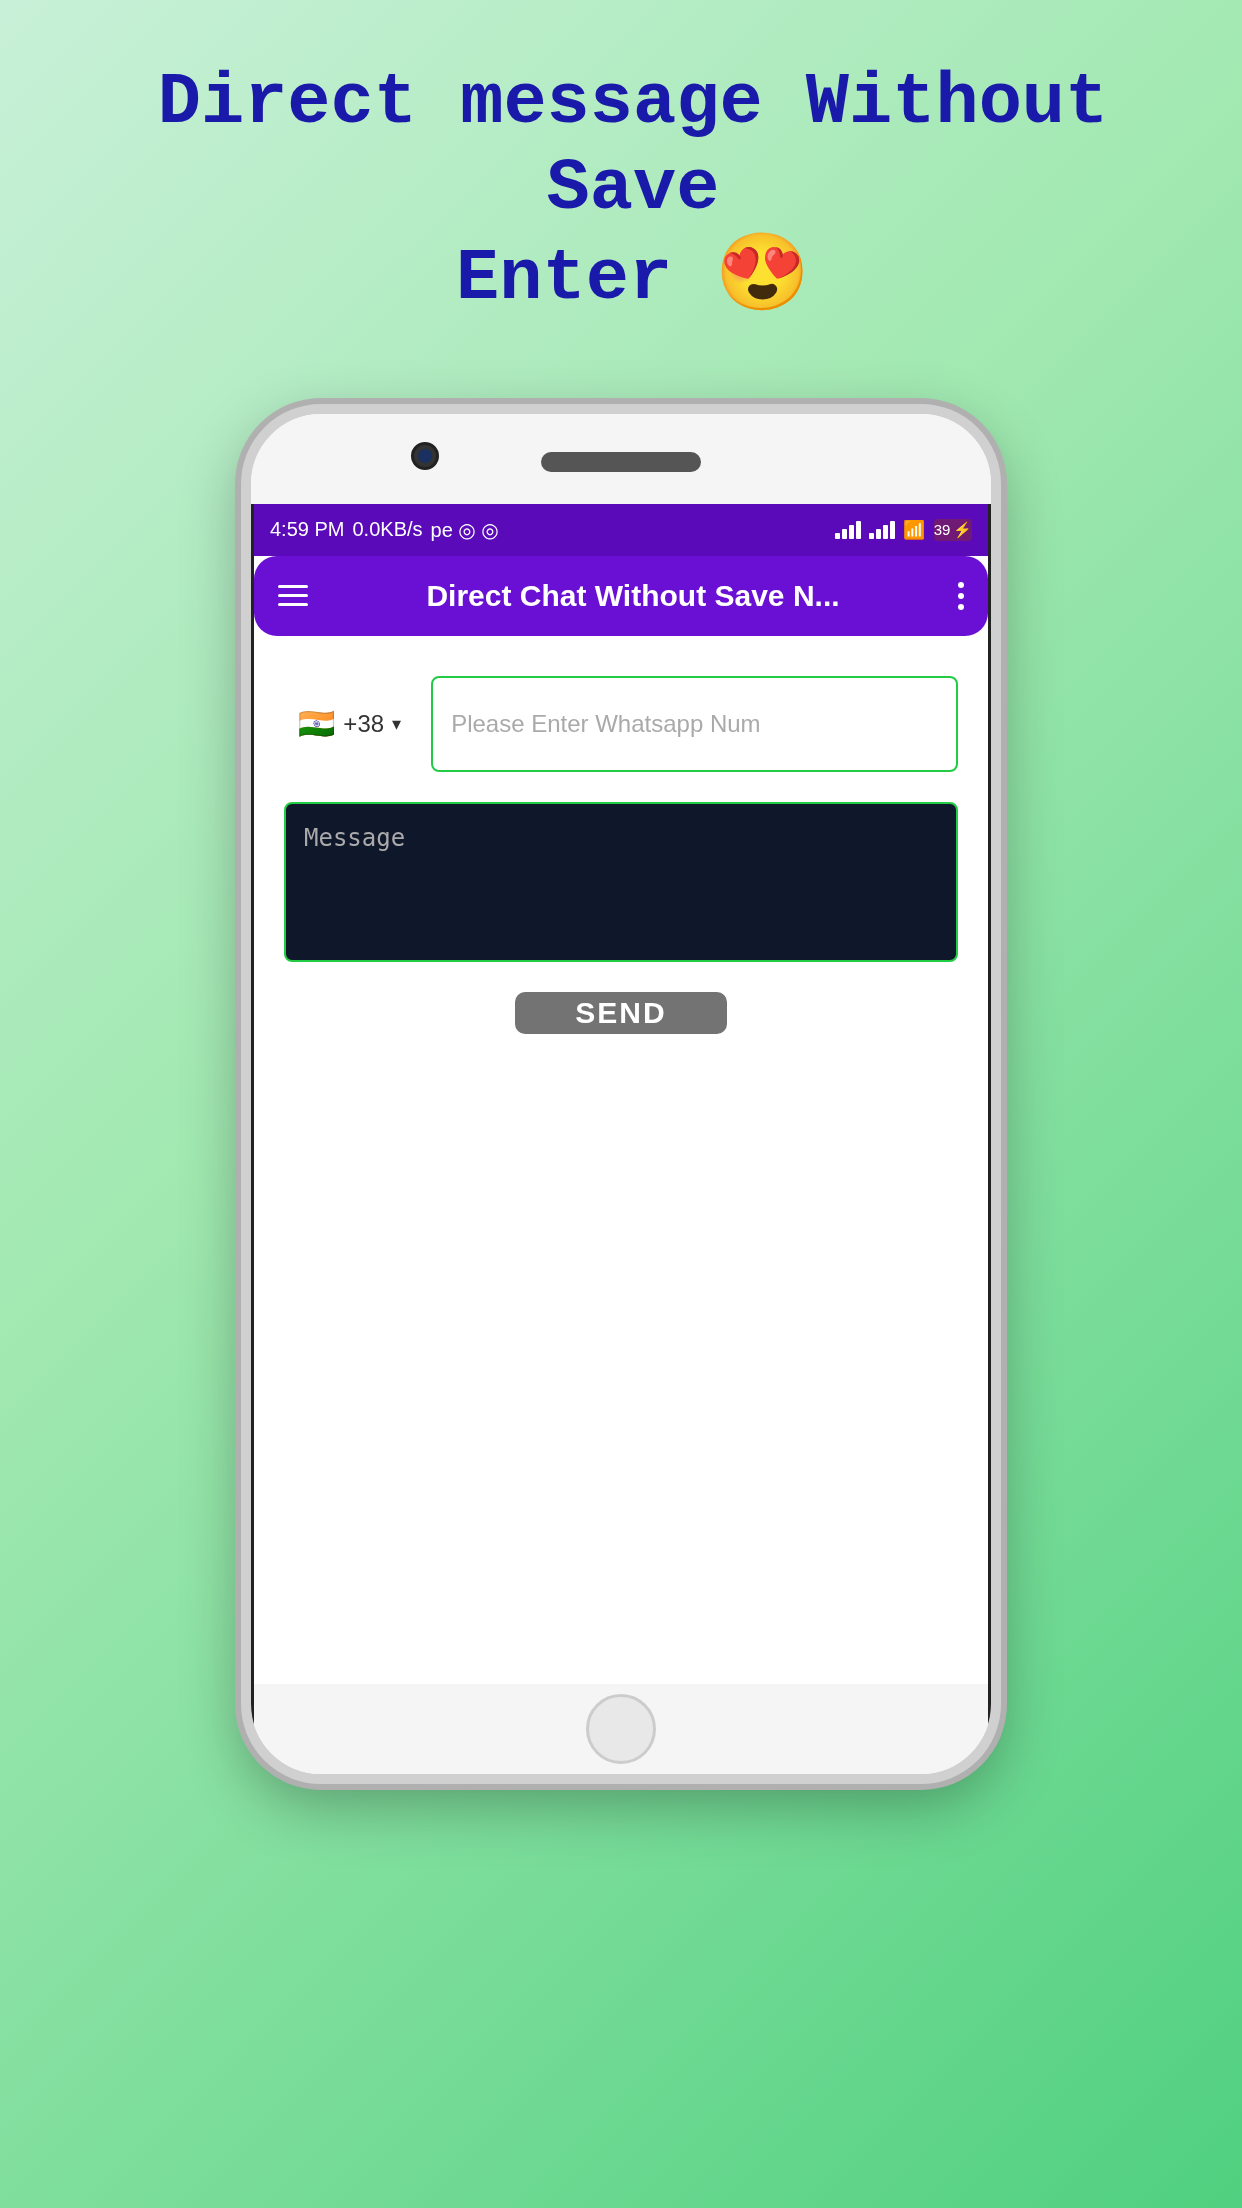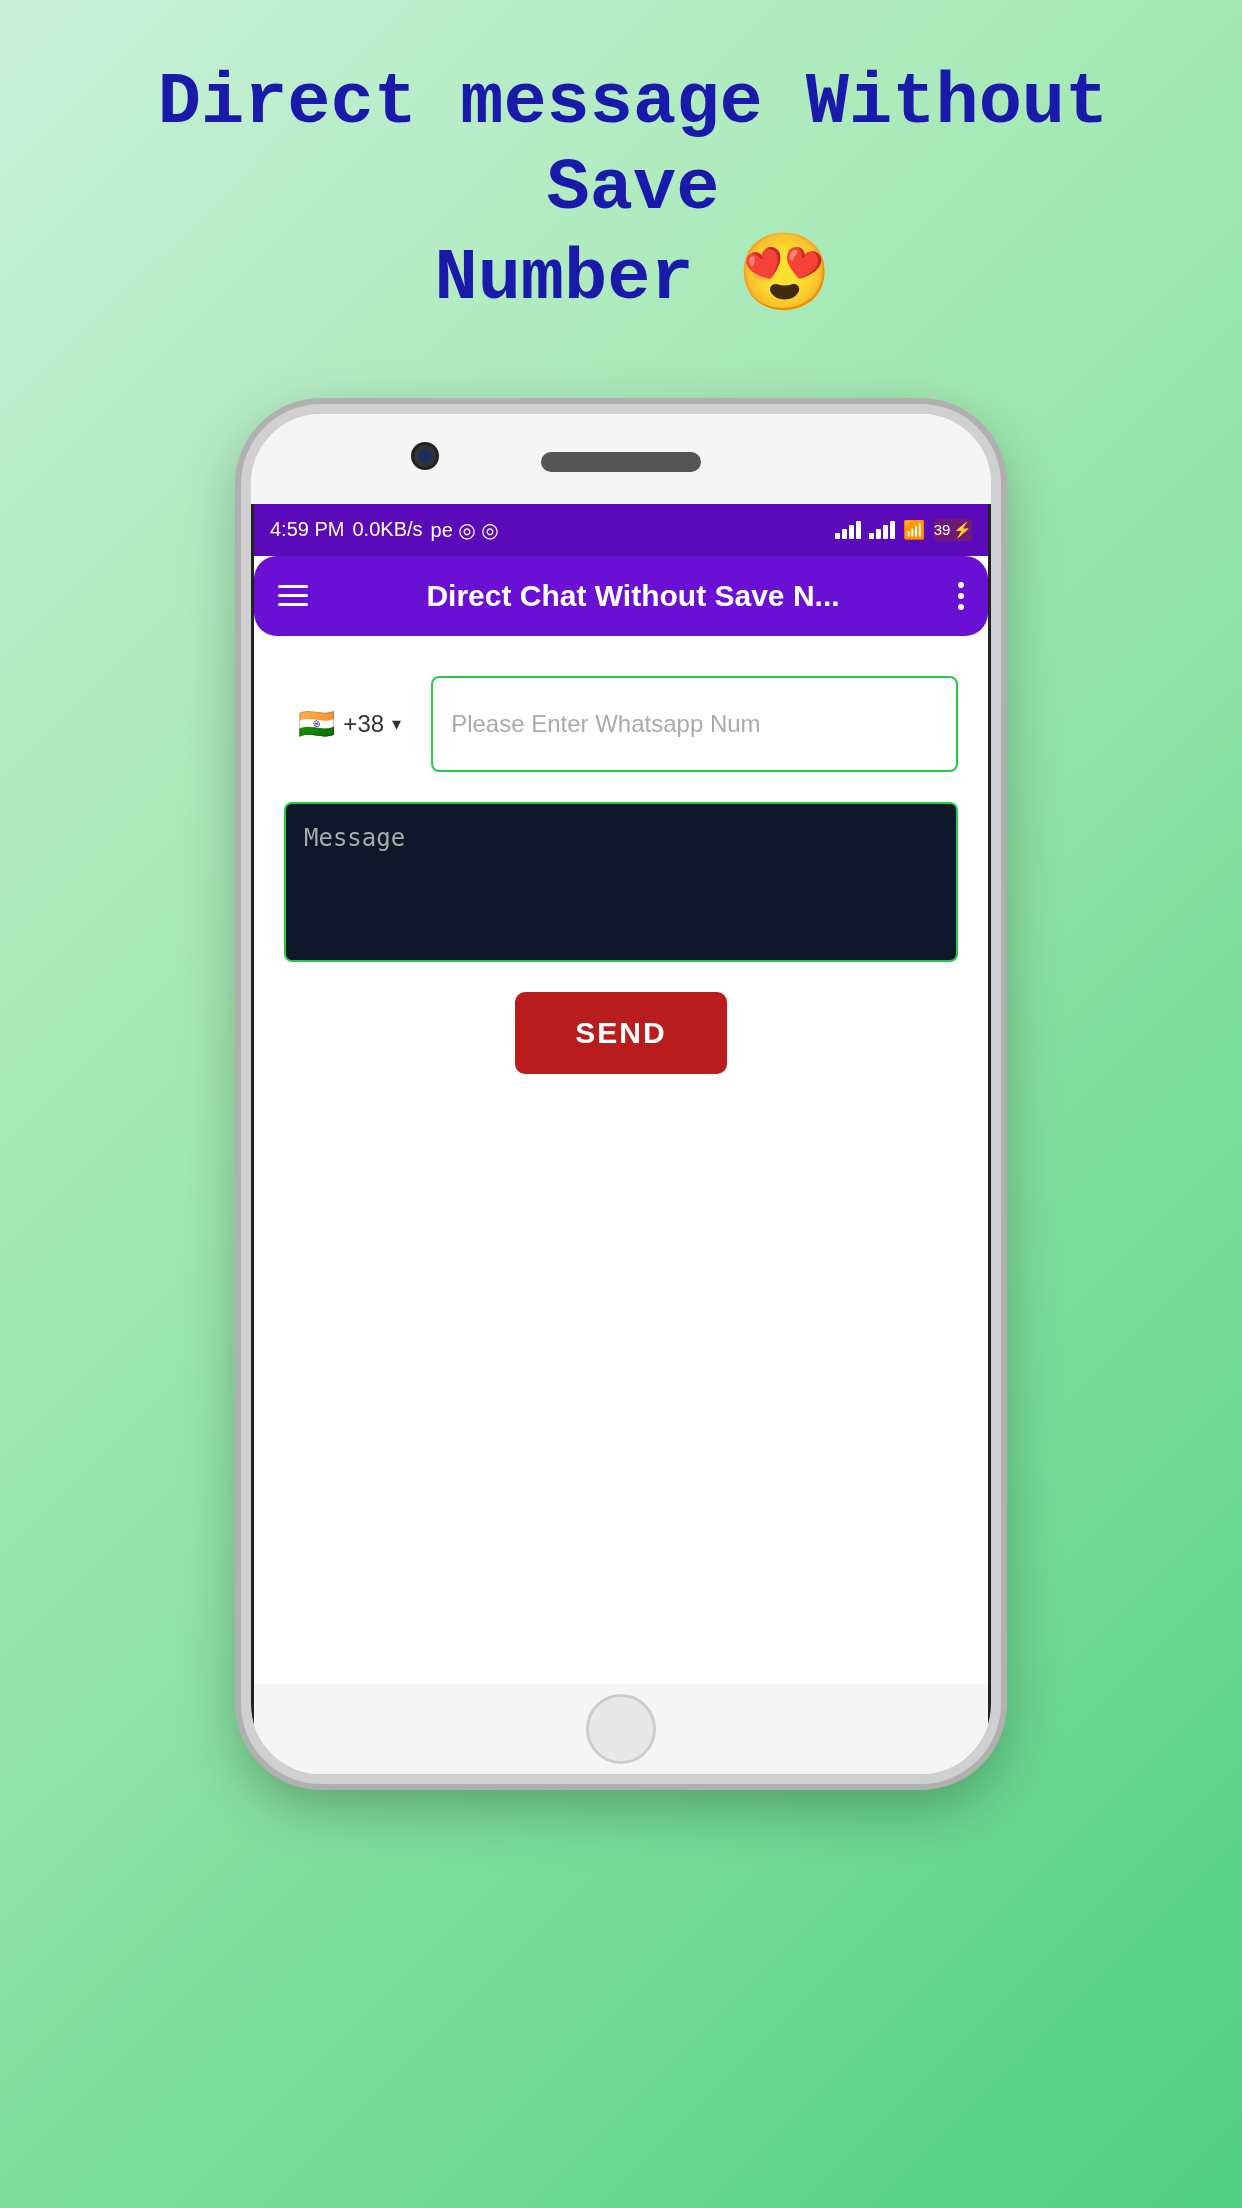--- a/index.html
+++ b/index.html
@@ -294,25 +294,25 @@
       resize: none;
     }
 
     .message-input::placeholder {
       color: #aaa;
     }
 
     
     .send-button {
       align-self: center;
-      background: #b91c1c;
+      background: #737373;
       color: #fff;
       border: none;
       border-radius: 10px;
-      padding: 24px 60px;
+      padding: 4px 60px;
       font-size: 30px;
       font-weight: bold;
       letter-spacing: 2px;
       cursor: pointer;
     }
 
     
     .phone-bottom {
       height: 90px;
       background: #f5f5f5;
@@ -330,21 +330,21 @@
       border-radius: 50%;
       border: 3px solid #ccc;
       background: #e8e8e8;
     }
   </style>
 </head>
 <body>
 
 <div class="page-title">
   <span>Direct message Without Save</span><br>
-  <span>Number</span>
+  <span>Enter</span>
   <span class="emoji">😍</span>
 </div>
 
 <div class="phone-mockup">
 
   <div class="phone-top">
     <div class="phone-camera">
       <div class="phone-camera-inner"></div>
     </div>
     <div class="phone-speaker"></div>

